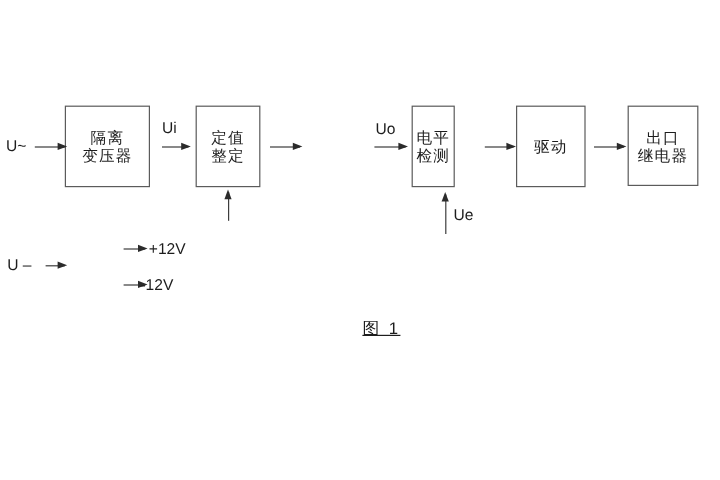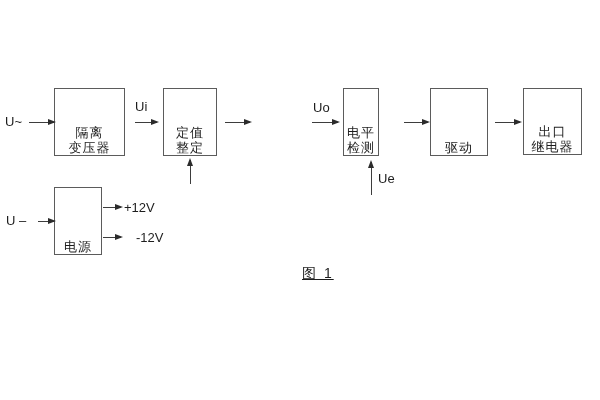--- a/index.html
+++ b/index.html
@@ -10,21 +10,21 @@
     font-family:"Liberation Sans","DejaVu Sans",sans-serif;
     color:#1d1d1d;
     overflow:hidden;
   }
   .block{
     position:absolute;
     border:1px solid #5b5b5b;
     background:#ffffff;
     display:flex;
     flex-direction:column;
-    justify-content:flex-end;
+    justify-content:center;
     align-items:center;
     font-size:13px;
     line-height:15px;
     letter-spacing:1px;
     box-sizing:border-box;
   }
   .block span{display:block;white-space:nowrap;}
   .lbl{
     position:absolute;
     font-size:13px;
@@ -90,23 +90,20 @@
 
   <div class="block" style="left:523px;top:88px;width:59px;height:67px">
     <span>出口</span>
     <span>继电器</span>
   </div>
 
   <div class="block" style="left:430px;top:88px;width:58px;height:68px">
     <span>驱动</span>
   </div>
 
-  <div class="block" style="left:54px;top:187px;width:48px;height:68px">
-    <span>电源</span>
-  </div>
 
 
 
   <div class="arrow-h" style="left:29px;top:122px;width:25px"></div>
   <div class="arrow-h" style="left:135px;top:122px;width:22px"></div>
   <div class="arrow-h" style="left:225px;top:122px;width:25px"></div>
   <div class="arrow-h" style="left:312px;top:122px;width:26px"></div>
   <div class="arrow-h" style="left:404px;top:122px;width:24px"></div>
   <div class="arrow-h" style="left:495px;top:122px;width:25px"></div>
 
@@ -116,17 +113,17 @@
 
   <div class="arrow-v" style="left:190px;top:160px;height:24px"></div>
   <div class="arrow-v" style="left:371px;top:162px;height:33px"></div>
 
   <span class="lbl" style="left:5px;top:114px">U~</span>
   <span class="lbl" style="left:6px;top:213px">U –</span>
   <span class="lbl" style="left:135px;top:99px">Ui</span>
   <span class="lbl" style="left:313px;top:100px">Uo</span>
   <span class="lbl" style="left:378px;top:171px">Ue</span>
   <span class="lbl" style="left:124px;top:200px">+12V</span>
-  <span class="lbl" style="left:136px;top:230px">-12V</span>
+  <span class="lbl" style="left:117px;top:230px">-12V</span>
 
   <span class="caption" style="left:302px;top:265px">图 1</span>
 
 </div>
 
 </body></html>

